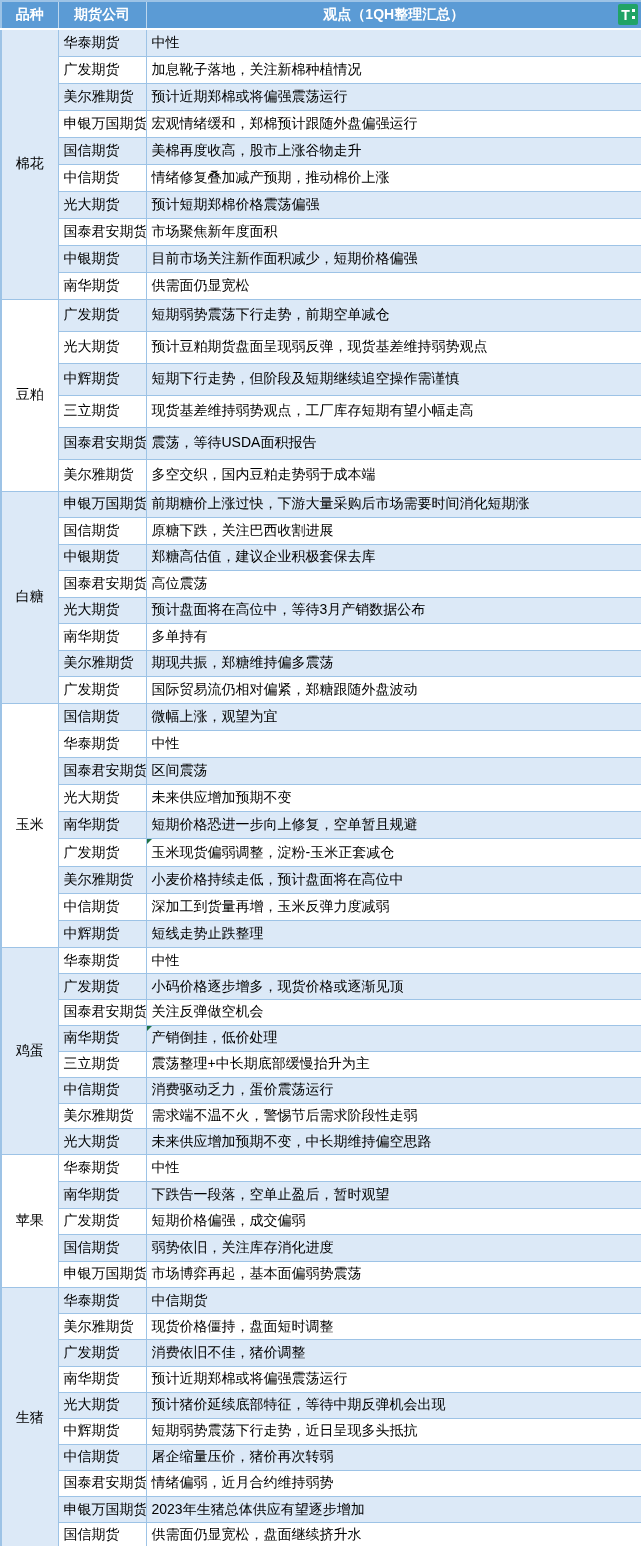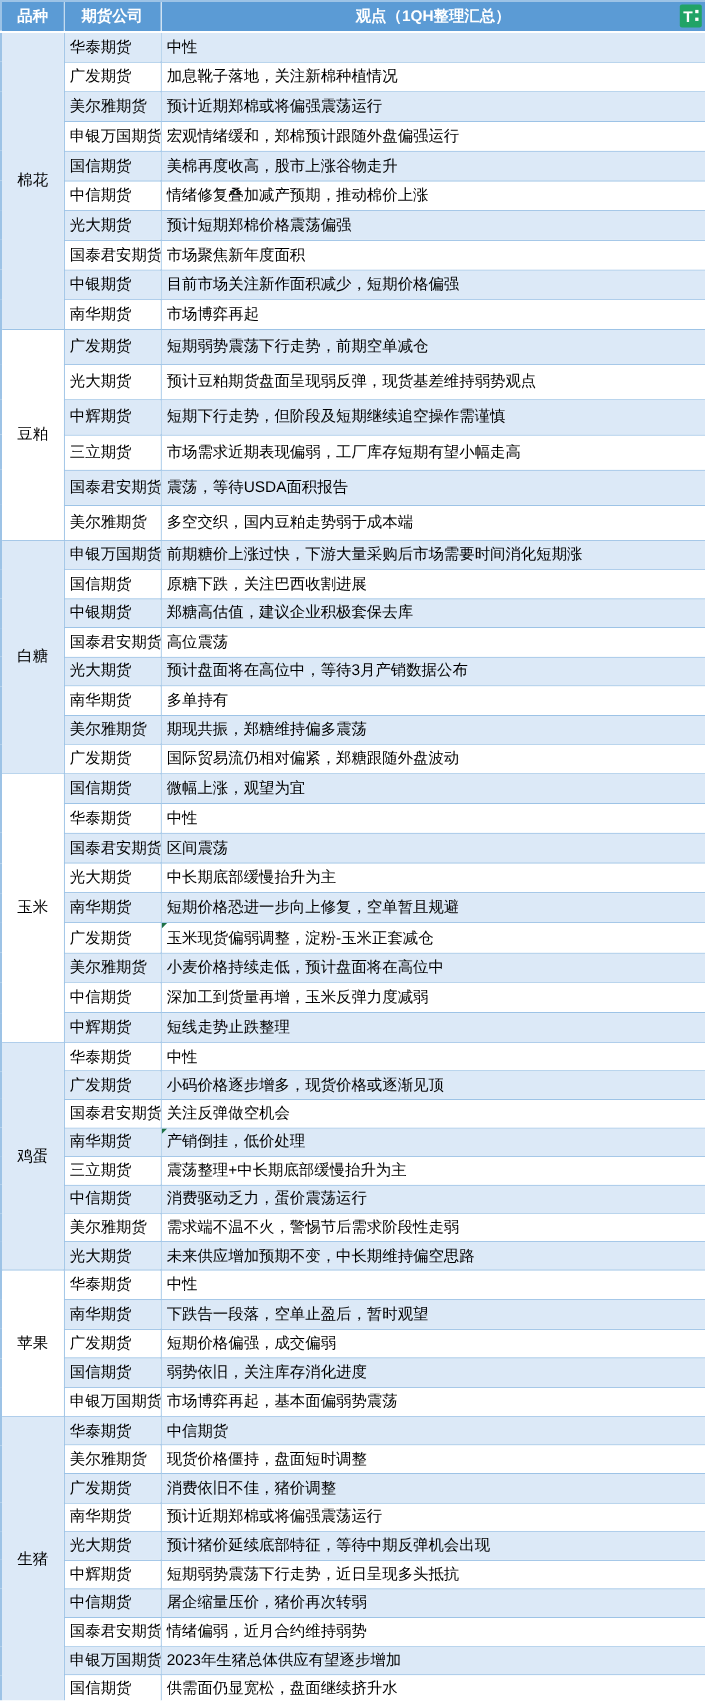--- a/index.html
+++ b/index.html
@@ -97,38 +97,38 @@
         <tr class="white" style="height: 27px;">
           <td class="band">国泰君安期货</td>
           <td class="band">市场聚焦新年度面积</td>
         </tr>
         <tr class="blue" style="height: 27px;">
           <td class="band">中银期货</td>
           <td class="band">目前市场关注新作面积减少，短期价格偏强</td>
         </tr>
         <tr class="white" style="height: 27px;">
           <td class="band">南华期货</td>
-          <td class="band">市场博弈再起</td>
+          <td class="band">供需面仍显宽松</td>
         </tr>
         <tr class="blue" style="height: 32px;">
           <td class="variety sec-white" rowspan="6">豆粕</td>
           <td class="band">广发期货</td>
           <td class="band">短期弱势震荡下行走势，前期空单减仓</td>
         </tr>
         <tr class="white" style="height: 32px;">
           <td class="band">光大期货</td>
           <td class="band">预计豆粕期货盘面呈现弱反弹，现货基差维持弱势观点</td>
         </tr>
         <tr class="blue" style="height: 32px;">
           <td class="band">中辉期货</td>
           <td class="band">短期下行走势，但阶段及短期继续追空操作需谨慎</td>
         </tr>
         <tr class="white" style="height: 32px;">
           <td class="band">三立期货</td>
-          <td class="band">市场需求近期表现偏弱，工厂库存短期有望小幅走高</td>
+          <td class="band">现货基差维持弱势观点，工厂库存短期有望小幅走高</td>
         </tr>
         <tr class="blue" style="height: 32px;">
           <td class="band">国泰君安期货</td>
           <td class="band">震荡，等待USDA面积报告</td>
         </tr>
         <tr class="white" style="height: 32px;">
           <td class="band">美尔雅期货</td>
           <td class="band">多空交织，国内豆粕走势弱于成本端</td>
         </tr>
         <tr class="blue" style="height: 26.5px;">
@@ -172,21 +172,21 @@
         <tr class="white" style="height: 27.2px;">
           <td class="band">华泰期货</td>
           <td class="band">中性</td>
         </tr>
         <tr class="blue" style="height: 27.2px;">
           <td class="band">国泰君安期货</td>
           <td class="band">区间震荡</td>
         </tr>
         <tr class="white" style="height: 27.2px;">
           <td class="band">光大期货</td>
-          <td class="band">中长期底部缓慢抬升为主</td>
+          <td class="band">未来供应增加预期不变</td>
         </tr>
         <tr class="blue" style="height: 27.2px;">
           <td class="band">南华期货</td>
           <td class="band">短期价格恐进一步向上修复，空单暂且规避</td>
         </tr>
         <tr class="white" style="height: 27.2px;">
           <td class="band">广发期货</td>
           <td class="band"><span class="flag"></span>玉米现货偏弱调整，淀粉-玉米正套减仓</td>
         </tr>
         <tr class="blue" style="height: 27.2px;">

